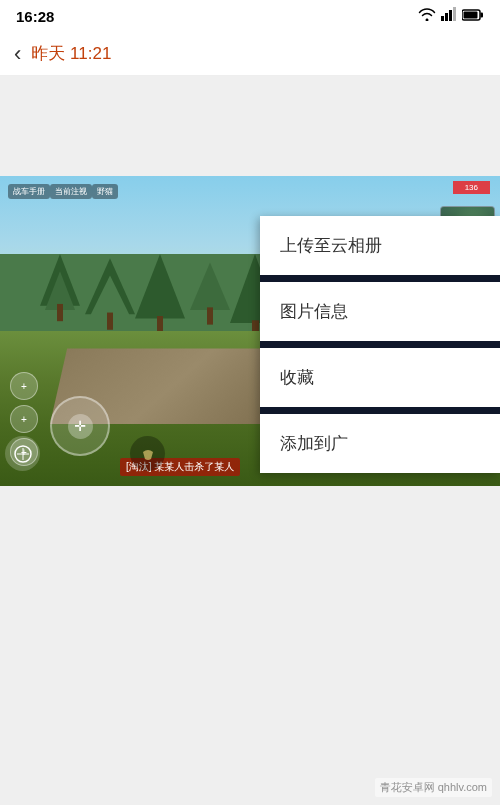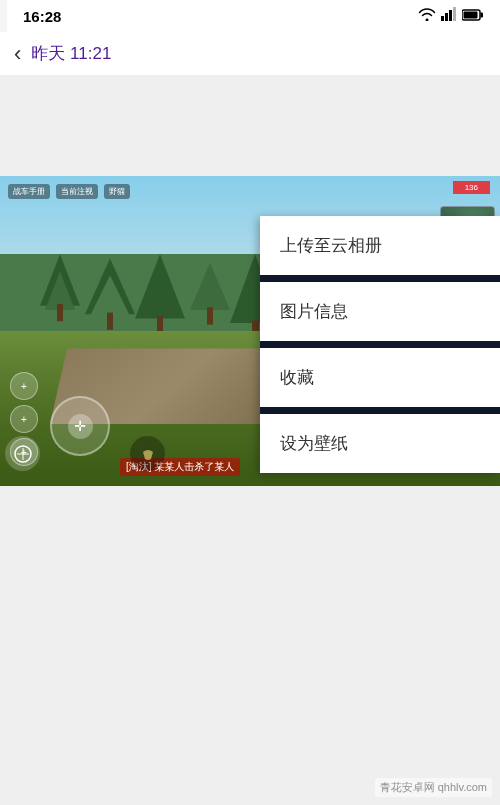--- a/index.html
+++ b/index.html
@@ -13,21 +13,20 @@
     }
 
     
     .status-bar {
       display: flex;
       justify-content: space-between;
       align-items: center;
       padding: 6px 16px;
       background: #fff;
       height: 32px;
-      margin-left: 7px;
     }
     .status-time {
       font-size: 15px;
       font-weight: 600;
       color: #000;
     }
     .status-icons {
       display: flex;
       align-items: center;
       gap: 5px;
@@ -43,21 +42,21 @@
       border-bottom: 1px solid #eee;
     }
     .back-arrow {
       font-size: 22px;
       color: #333;
       margin-right: 10px;
       cursor: pointer;
     }
     .nav-title {
       font-size: 17px;
-      color: #4c1d95;
+      color: #c2410c;
       font-weight: 400;
     }
 
     
     .main-content {
       background: #efefef;
       position: relative;
       height: calc(805px - 32px - 44px);
     }
 
@@ -104,21 +103,20 @@
     
     .game-ui-top {
       position: absolute;
       top: 0;
       left: 0;
       right: 0;
       height: 30px;
       display: flex;
       align-items: center;
       padding: 4px 8px;
-      gap: 6px;
     }
     .game-ui-element {
       background: rgba(0,0,0,0.4);
       color: #fff;
       font-size: 8px;
       padding: 2px 5px;
       border-radius: 3px;
     }
 
     .health-bar {
@@ -381,17 +379,17 @@
       <svg width="20" height="20" viewBox="0 0 20 20">
         <path d="M5 8 Q10 4 15 8 L13 15 Q10 17 7 15Z" fill="rgba(200,180,100,0.8)"></path>
       </svg>
     </div>
   </div>
 
   <div class="context-menu">
     <div class="context-menu-item">上传至云相册</div>
     <div class="context-menu-item">图片信息</div>
     <div class="context-menu-item">收藏</div>
-    <div class="context-menu-item">设为壁纸</div>
+    <div class="context-menu-item">添加到广</div>
   </div>
 
   <div class="watermark">青花安卓网 qhhlv.com</div>
 </div>
 
 </body></html>

